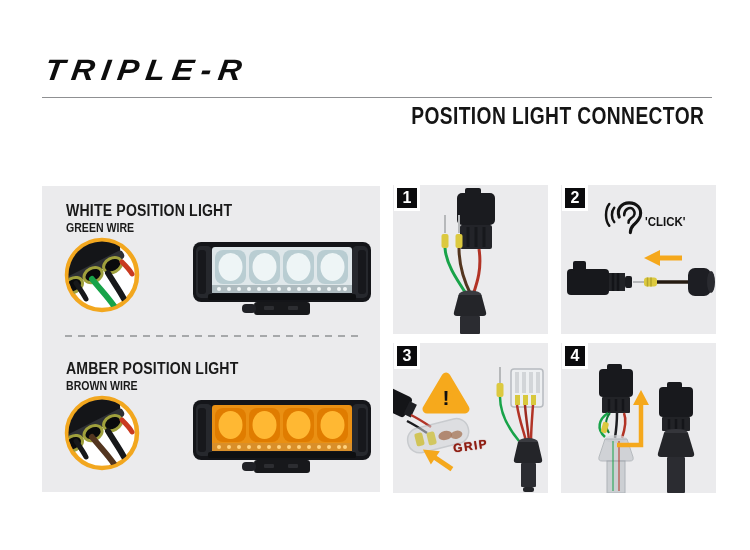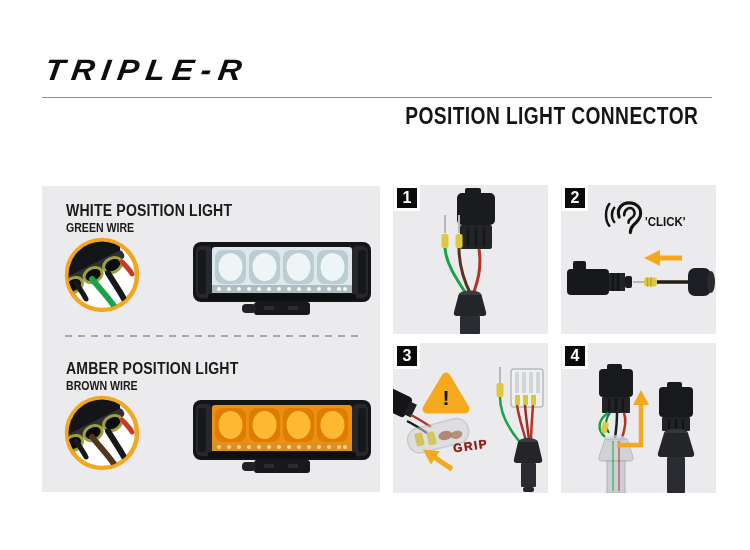--- a/index.html
+++ b/index.html
@@ -4,21 +4,21 @@
 <style>
   * { margin:0; padding:0; box-sizing:border-box; }
   body { background:#ffffff; font-family:"Liberation Sans", sans-serif; }
   .page { position:relative; width:750px; height:550px; background:#ffffff; overflow:hidden; }
 
   
   .logo { position:absolute; left:45px; top:52px; font-size:32px; font-weight:700;
           font-style:italic; letter-spacing:7px; color:#0d0d0d; display:inline-block;
           transform:skewX(-8deg) scaleY(0.92); white-space:nowrap; }
   .rule { position:absolute; left:42px; top:97px; width:670px; height:1px; background:#8f9092; }
-  .header-block { position:absolute; right:52px; top:103px; color:#151515; }
+  .header-block { position:absolute; right:46px; top:103px; color:#151515; }
   .title { font-size:24px; font-weight:700; line-height:1.05; display:inline-block;
            transform:scaleX(0.80); transform-origin:100% 50%; white-space:nowrap; letter-spacing:0.5px; }
   .subtitle { font-size:13px; font-weight:700; display:inline-block; margin-top:1px;
               transform:scaleX(0.85); transform-origin:100% 50%; white-space:nowrap; letter-spacing:0.5px; }
 
   
   .legend-panel { position:absolute; left:42px; top:186px; width:338px; height:306px; background:#ebebed; }
   .legend-section { position:absolute; left:0; width:338px; height:148px; }
   .legend-section.s2 { top:158px;padding-left:38px; }
   .ls-title { position:absolute; left:24px; top:16px; font-size:16px; font-weight:700; color:#1a1a1a;

